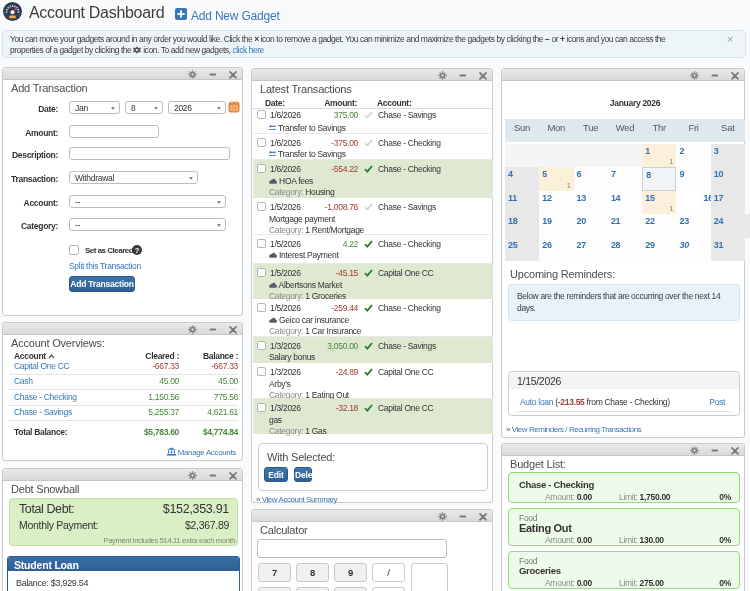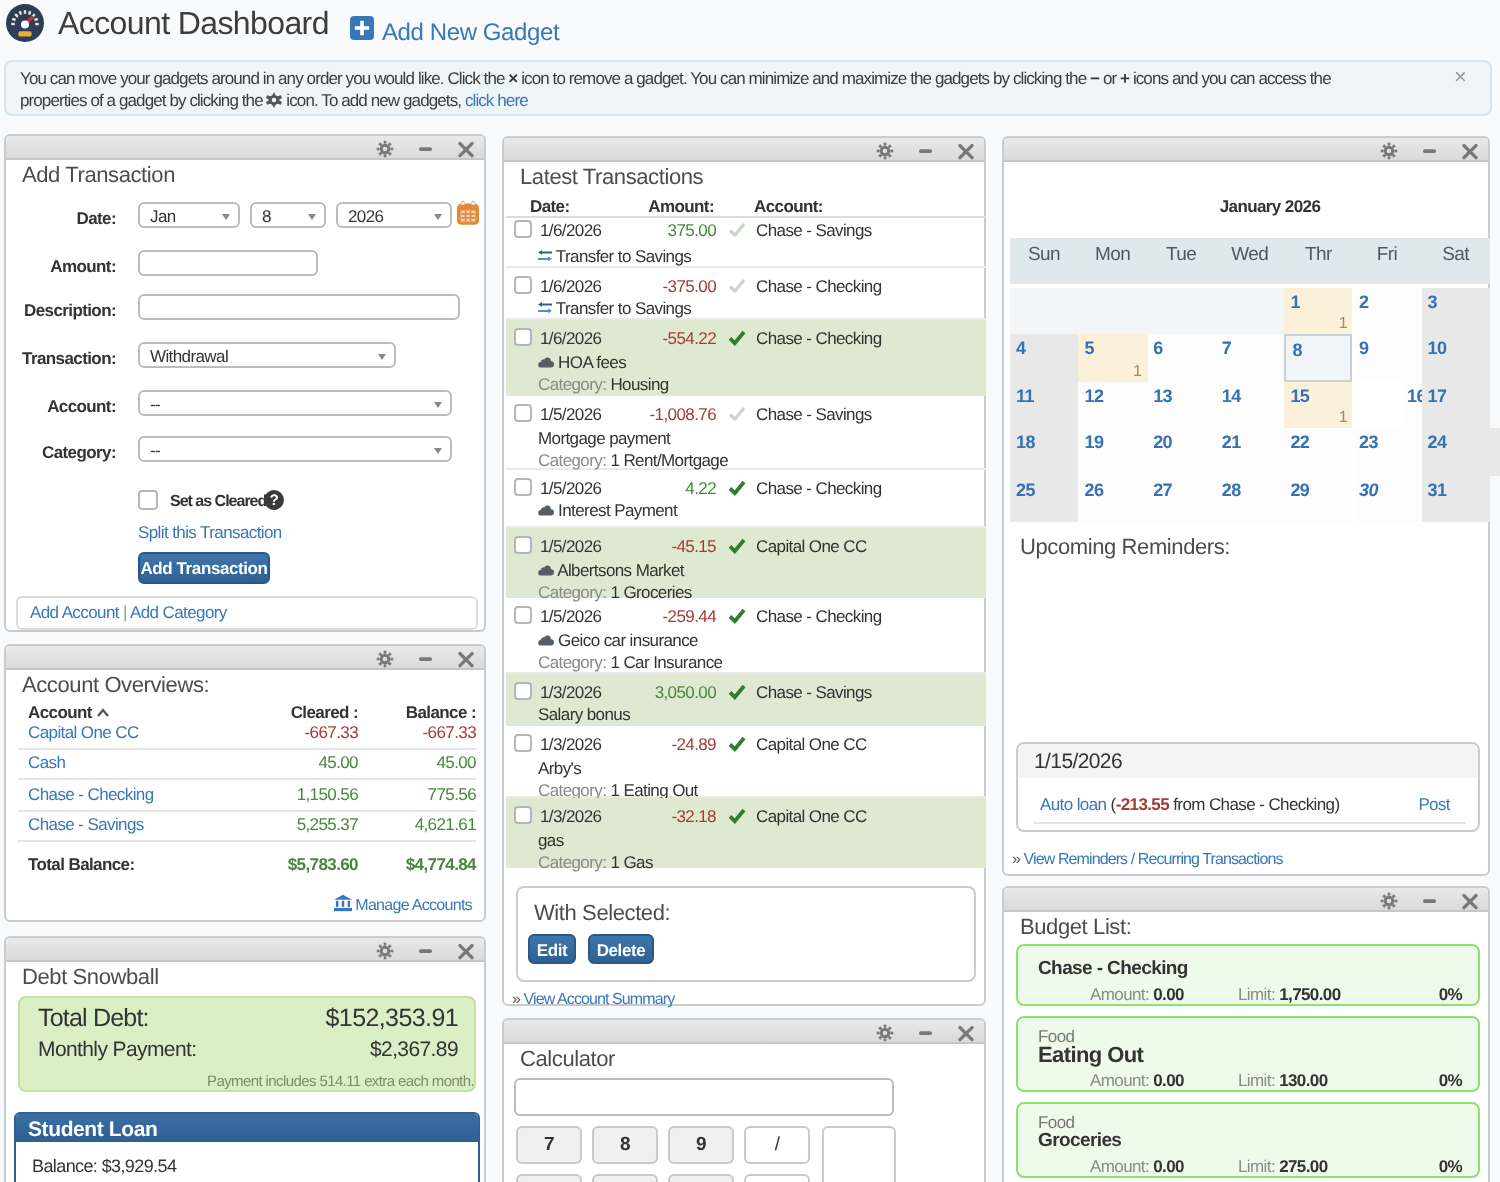--- a/index.html
+++ b/index.html
@@ -101,21 +101,20 @@
 <span class="lab" style="right:184px;top:153px">Category:</span>
     <span class="sel" style="left:66px;top:150px;width:157px">--</span>
 <span class="abs" style="left:66px;top:177px;width:10px;height:10px;border:1px solid #b5b5b5;border-radius:2px;background:#fff"></span>
 <span class="abs" style="left:82px;top:178px;font-weight:bold;font-size:8px;letter-spacing:-0.5px">Set as Cleared</span>
 <svg class="abs" style="left:129px;top:177px" width="10" height="10" viewBox="0 0 11 11">
       <circle cx="5.5" cy="5.5" r="5.5" fill="#3a3a3a"></circle>
       <text x="5.5" y="8.4" font-size="8.4" font-weight="bold" fill="#fff" text-anchor="middle" font-family="Liberation Sans">?</text>
     </svg>
 <a class="abs" href="#" style="left:66px;top:193px;font-size:8.5px">Split this Transaction</a>
 <div class="btn" style="left:66px;top:208px;width:66px;height:16px;line-height:15px;font-size:8.5px">Add Transaction</div>
-<div class="abs" style="left:5px;top:230px;width:231px;height:17px;border:1px solid #ddd;border-radius:3px;line-height:15px;padding-left:6px;font-size:8.5px"><a href="#">Add Account</a><span style="color:#999"> | </span><a href="#">Add Category</a></div>
 </div>
 <div class="gadget" style="left:2px;top:322px;width:241px;height:139px">
     <div class="gbar">
       <div class="gicons"><svg width="9" height="9" viewBox="0 0 10 10">
           <g stroke="#787878" stroke-width="1.5">
             <line x1="5" y1="0.4" x2="5" y2="2"></line>
             <line x1="5" y1="8" x2="5" y2="9.6"></line>
             <line x1="0.4" y1="5" x2="2" y2="5"></line>
             <line x1="8" y1="5" x2="9.6" y2="5"></line>
             <line x1="1.8" y1="1.8" x2="2.9" y2="2.9"></line>
@@ -336,21 +335,21 @@
       <span class="abs" style="left:111px;top:5px"><svg width="9" height="8" viewBox="0 0 9 8">
           <path d="M1 4.2L3.4 6.6 8 1" stroke="#2e7d32" stroke-width="1.9" fill="none"></path>
         </svg></span>
       <span class="abs" style="left:125px;top:4px">Capital One CC</span>
       <span class="abs" style="left:16px;top:16px">gas</span>
       <span class="abs" style="left:16px;top:27px"><span class="gry">Category:</span> 1 Gas</span>
     </div>
 <div class="abs" style="left:6px;top:374px;width:230px;height:48px;border:1px solid #ccc;border-radius:4px">
 <div style="position:absolute;left:8px;top:7px;font-size:11px;letter-spacing:-0.2px;color:#4c4c4c">With Selected:</div>
 <div class="btn" style="left:5px;top:23px;width:24px;height:15px;line-height:14px;font-size:8.5px">Edit</div>
-<div class="btn" style="left:35px;top:23px;width:33px;height:15px;line-height:14px;font-size:8.5px">Delete</div>
+<div class="btn" style="left:35px;top:23px;width:18px;height:15px;line-height:14px;font-size:8.5px">Delete</div>
 </div>
 <div class="abs" style="left:4px;top:426px;font-size:8px;letter-spacing:-0.45px"><span style="color:#555">»</span> <a href="#">View Account Summary</a></div>
 </div>
 <div class="gadget" style="left:251px;top:509px;width:242px;height:88px">
     <div class="gbar">
       <div class="gicons"><svg width="9" height="9" viewBox="0 0 10 10">
           <g stroke="#787878" stroke-width="1.5">
             <line x1="5" y1="0.4" x2="5" y2="2"></line>
             <line x1="5" y1="8" x2="5" y2="9.6"></line>
             <line x1="0.4" y1="5" x2="2" y2="5"></line>
@@ -502,20 +501,21 @@
     <div class="abs" style="left:140.2px;top:168.6px;width:34.3px;height:23.4px;background:#fdfdfd;">
       <span class="abs" style="left:3px;top:2px;color:#3571b3;font-weight:bold;font-size:9px">29</span>
     </div>
     <div class="abs" style="left:174.5px;top:168.6px;width:34.3px;height:23.4px;background:#fdfdfd;font-style:italic;">
       <span class="abs" style="left:3px;top:2px;color:#3571b3;font-weight:bold;font-size:9px">30</span>
     </div>
     <div class="abs" style="left:208.8px;top:168.6px;width:34.3px;height:23.4px;background:#e8e8e8;">
       <span class="abs" style="left:3px;top:2px;color:#3571b3;font-weight:bold;font-size:9px">31</span>
     </div>
 <div class="abs" style="left:8px;top:199px;font-size:11px;letter-spacing:-0.2px;color:#4c4c4c">Upcoming Reminders:</div>
+<div class="abs" style="left:6px;top:215px;width:232px;height:37px;background:#e7f3f9;border:1px solid #d0e3ee;border-radius:4px;padding:5px 2px 5px 8px;line-height:12px;color:#3c3c3c;letter-spacing:-0.35px">Below are the reminders that are occurring over the next 14 days.</div>
 <div class="abs" style="left:6px;top:302px;width:232px;height:45px;border:1px solid #ccc;border-radius:4px;overflow:hidden">
  <div style="background:#f4f4f4;padding:3px 8px;font-size:10.5px;color:#333;height:17px">1/15/2026</div>
  <div class="abs" style="left:11px;top:25px"><a href="#">Auto loan</a>  (<b class="red">-213.55</b> from Chase - Checking)</div>
  <div class="abs" style="right:14px;top:25px"><a href="#">Post</a></div>
  <div class="abs" style="left:8px;top:39px;width:216px;border-top:1px solid #e4e4e4"></div>
 </div>
 <div class="abs" style="left:4px;top:356px;font-size:8px;letter-spacing:-0.45px"><span style="color:#555">»</span> <a href="#">View Reminders / Recurring Transactions</a></div>
 </div>
 <div class="gadget" style="left:501px;top:443px;width:244px;height:156px">
     <div class="gbar">

